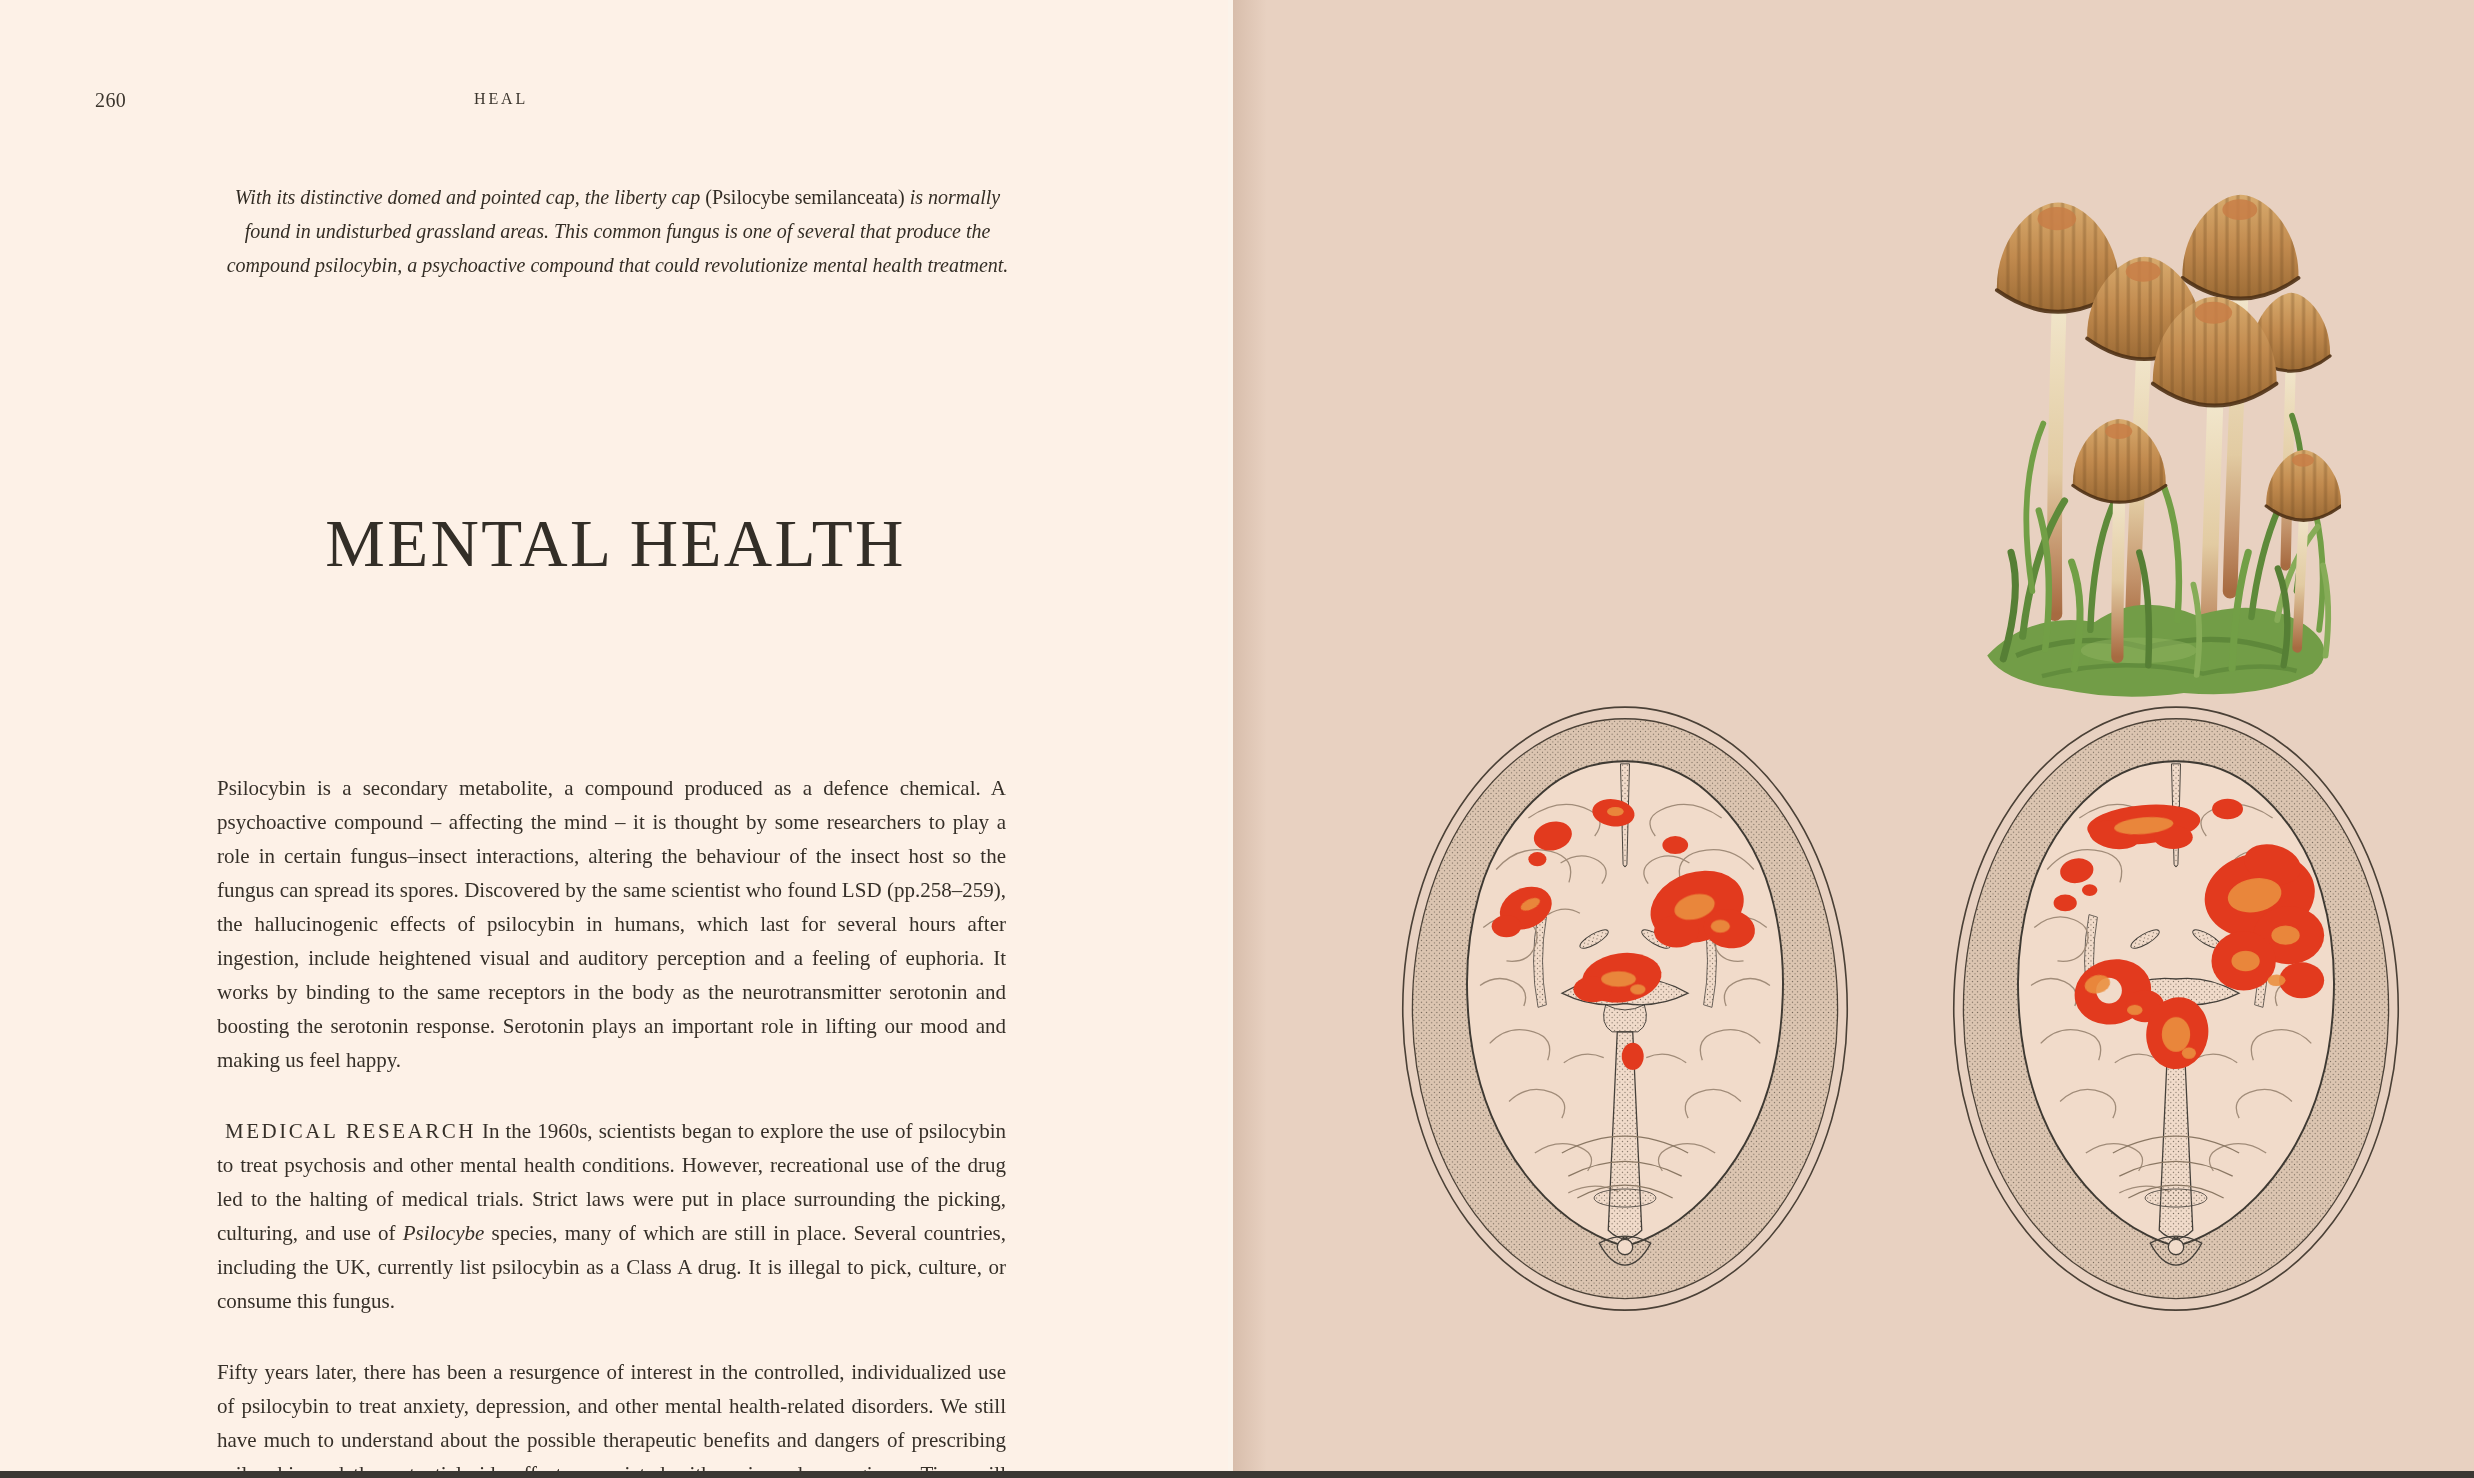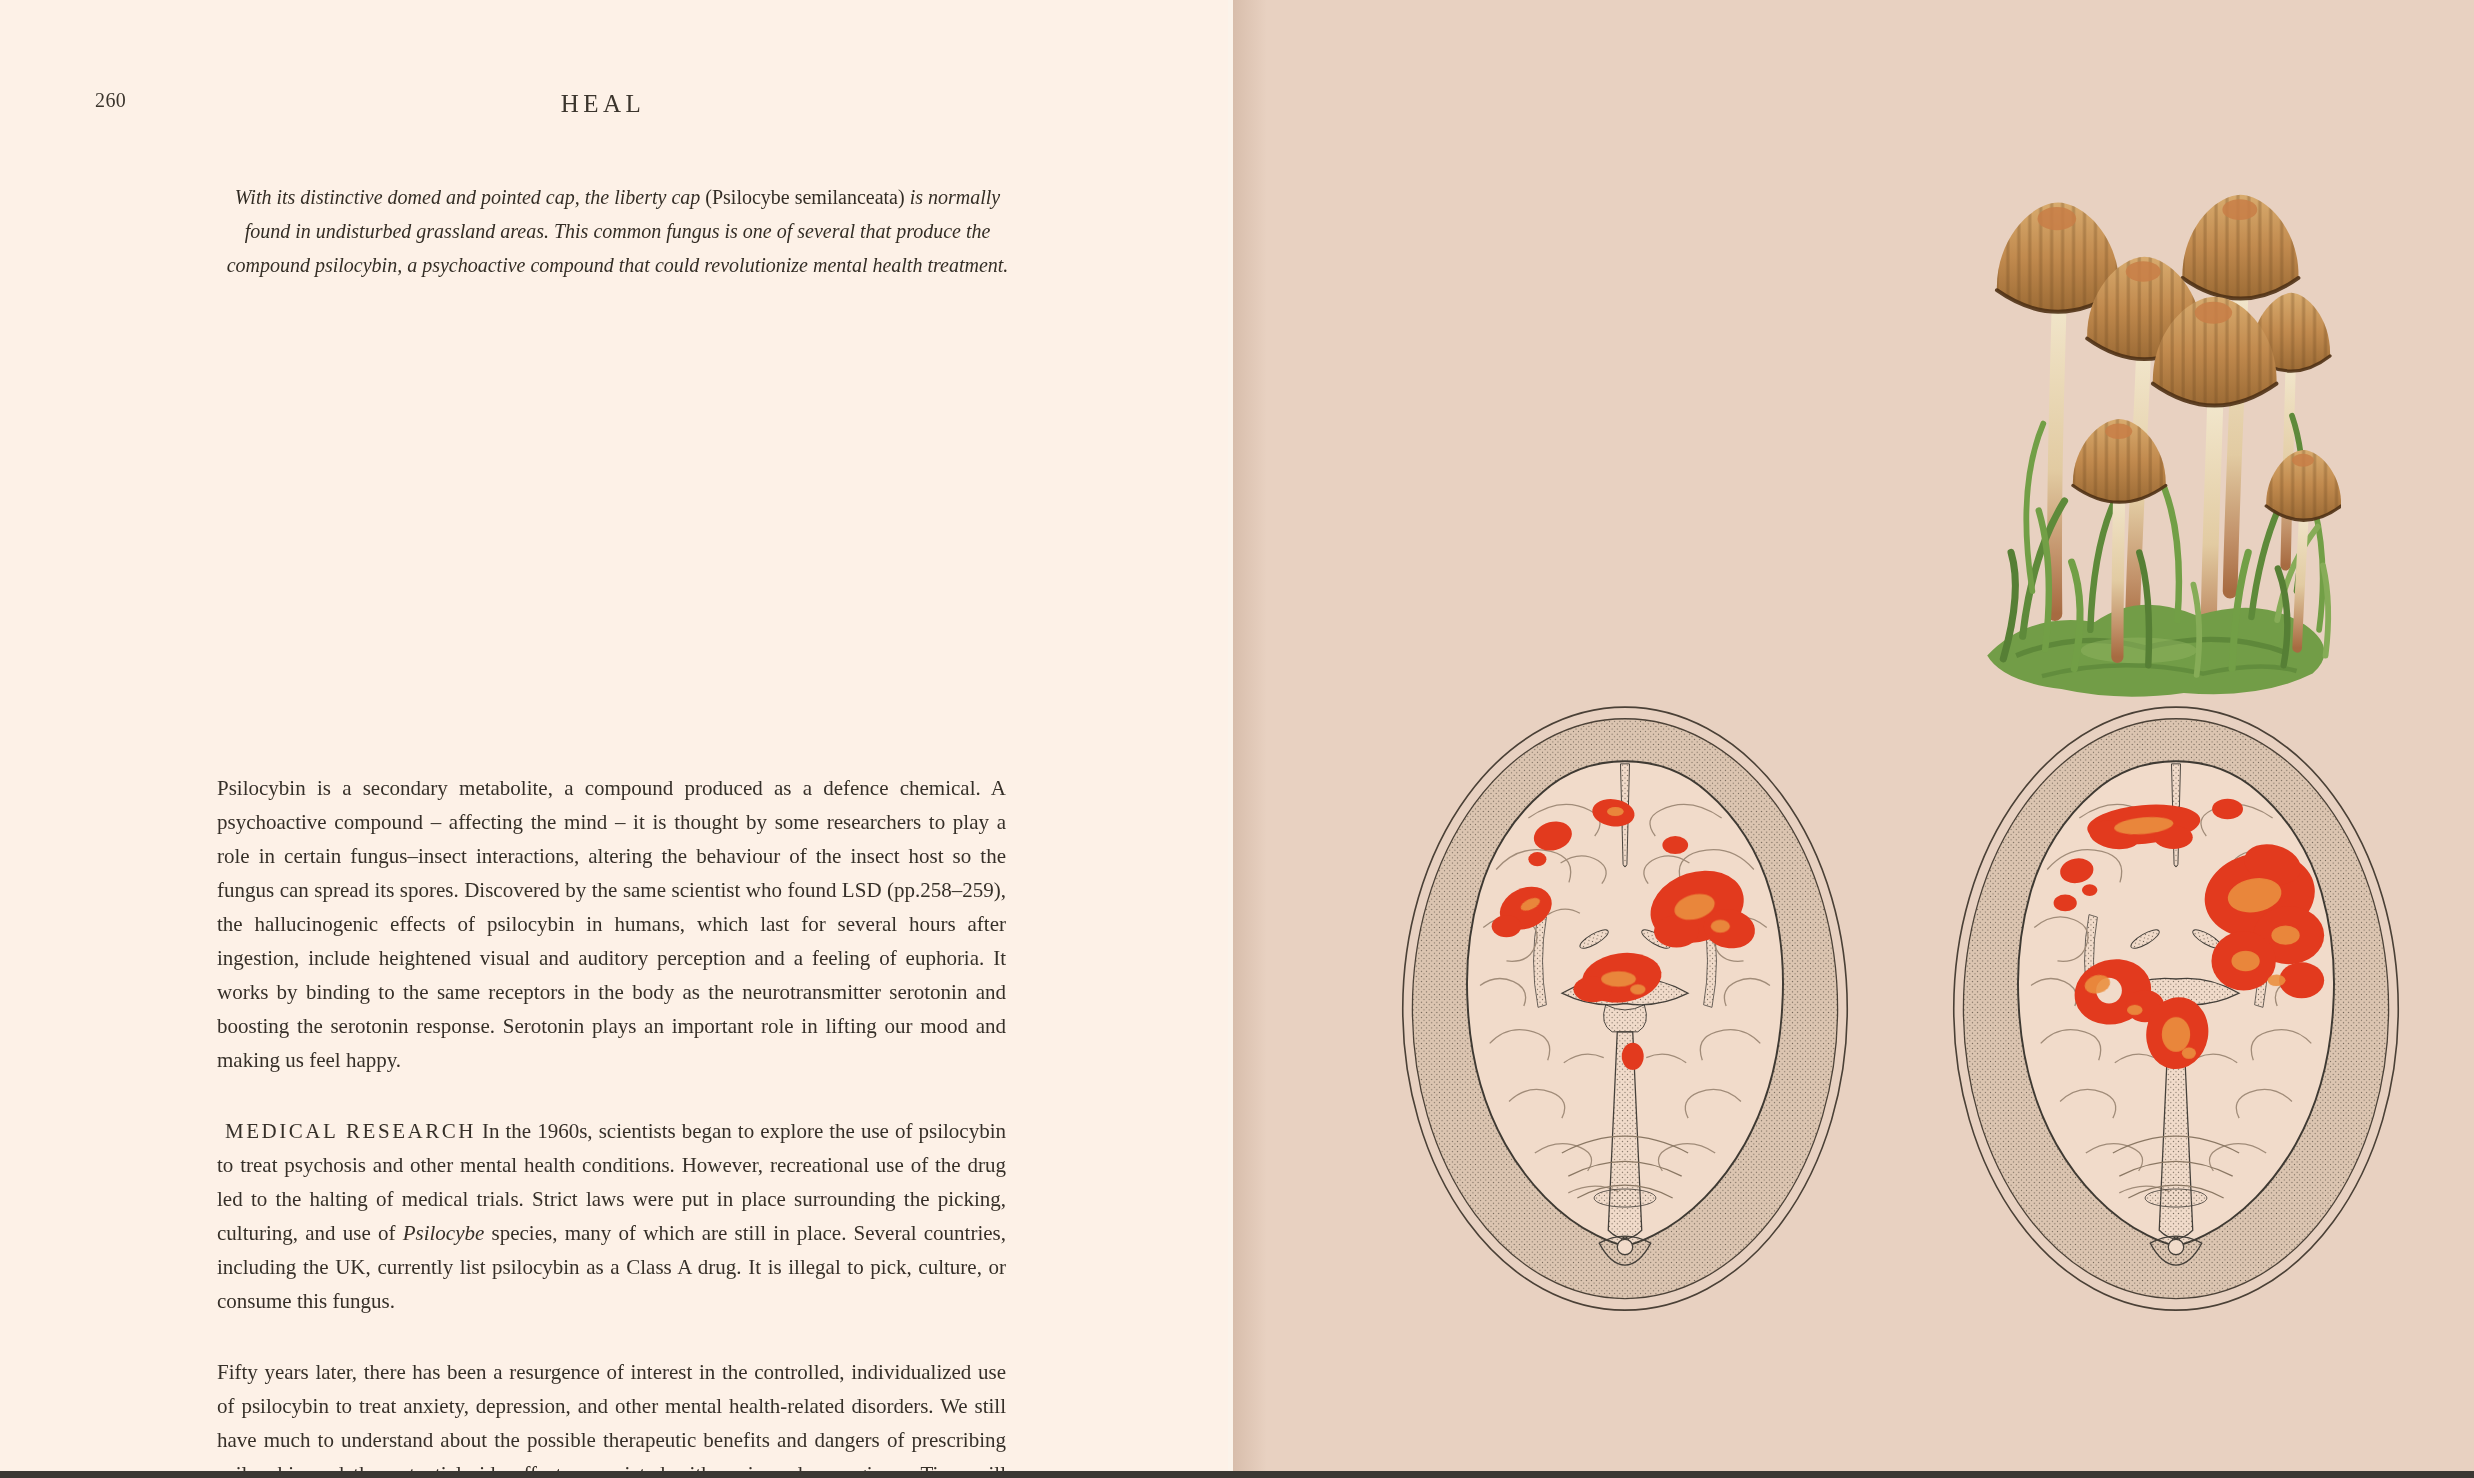--- a/index.html
+++ b/index.html
@@ -9,22 +9,22 @@
   #page-left{left:0;width:1233px;background:#fdf1e7;}
   #page-right{left:1233px;width:1242px;background:#e8d1c1;}
   #spine-shadow{position:absolute;left:1233px;top:0;width:34px;height:1478px;
     background:linear-gradient(to right,rgba(130,88,58,.16),rgba(130,88,58,0));pointer-events:none;}
   #page-edge{position:absolute;left:1228px;top:0;width:5.2px;height:1478px;background:#fbf3ea;}
   #table-edge{position:absolute;left:0;top:1471px;width:2475px;height:7.7px;background:#3b3833;}
 
   
   .folio{position:absolute;font-size:20px;letter-spacing:.02em;color:#3b352d;text-align:right;}
   #folio-left{left:95px;top:89px;}
-  #runhead-left{position:absolute;left:474px;top:90px;width:258px;text-align:center;
-    font-size:25px;letter-spacing:.18em;color:#3b352d;}
+  #runhead-left{position:absolute;left:474px;top:90px;width:258px;text-align:left;
+    font-size:16px;letter-spacing:.18em;color:#3b352d;}
   #intro{position:absolute;left:218px;top:180px;width:799px;text-align:center;
     font-size:20px;line-height:34px;font-style:italic;color:#332d25;}
   #intro .roman{font-style:normal;}
   #chapter-title{position:absolute;left:187px;top:504px;width:857px;text-align:center;
     font-size:67px;line-height:79px;letter-spacing:.035em;font-weight:400;color:#332e27;}
   #body-text{position:absolute;left:217px;top:771px;width:789px;
     font-size:21px;line-height:34px;text-align:justify;color:#363029;}
   #body-text p{margin:0 0 37px 0;}
   #body-text p:last-child{margin-bottom:12px;}
   .runin{letter-spacing:.12em;margin-left:8px;}
@@ -41,20 +41,21 @@
 
   <div class="page" id="page-left">
     <div class="folio" id="folio-left">260</div>
     <div id="runhead-left">HEAL</div>
 
     <div id="intro">
       <span>With its distinctive domed and pointed cap, the liberty cap </span><span class="roman">(Psilocybe semilanceata)</span><span> is normally found in undisturbed grassland areas. This common fungus is one of several that produce the compound psilocybin, a psychoactive compound that could revolutionize mental health treatment.</span>
     </div>
 
     <div id="chapter-title">
+      <div>MENTAL HEALTH</div>
     </div>
 
     <div id="body-text">
       <p>Psilocybin is a secondary metabolite, a compound produced as a defence chemical. A psychoactive compound – affecting the mind – it is thought by some researchers to play a role in certain fungus–insect interactions, altering the behaviour of the insect host so the fungus can spread its spores. Discovered by the same scientist who found LSD (pp.258–259), the hallucinogenic effects of psilocybin in humans, which last for several hours after ingestion, include heightened visual and auditory perception and a feeling of euphoria. It works by binding to the same receptors in the body as the neurotransmitter serotonin and boosting the serotonin response. Serotonin plays an important role in lifting our mood and making us feel happy.</p>
       <p><span class="runin">MEDICAL RESEARCH</span><span> In the 1960s, scientists began to explore the use of psilocybin to treat psychosis and other mental health conditions. However, recreational use of the drug led to the halting of medical trials. Strict laws were put in place surrounding the picking, culturing, and use of </span><span class="it">Psilocybe</span><span> species, many of which are still in place. Several countries, including the UK, currently list psilocybin as a Class A drug. It is illegal to pick, culture, or consume this fungus.</span></p>
       <p>Fifty years later, there has been a resurgence of interest in the controlled, individualized use of psilocybin to treat anxiety, depression, and other mental health-related disorders. We still have much to understand about the possible therapeutic benefits and dangers of prescribing psilocybin and the potential side effects associated with various dose regimes. Time will reveal its true potential.</p>
     </div>
   </div>
 
   <div class="page" id="page-right">

